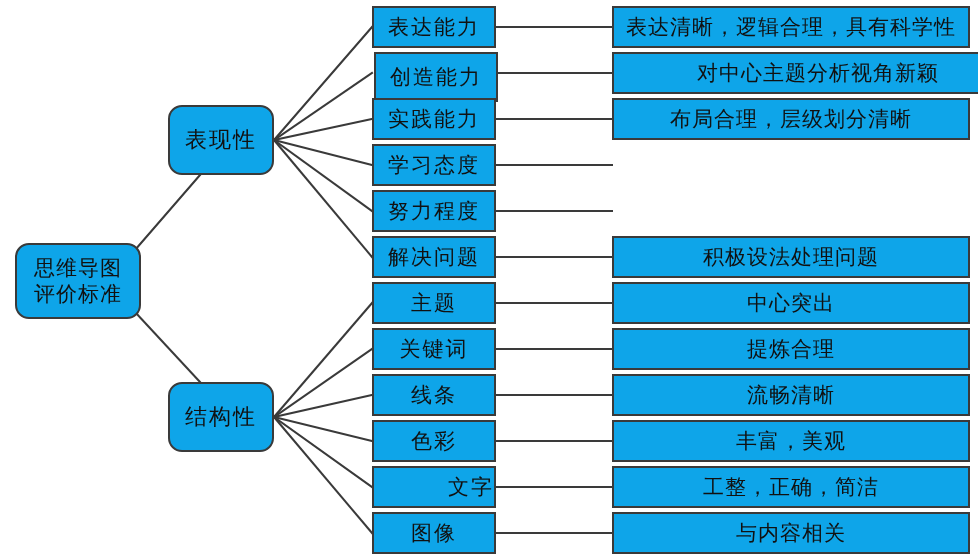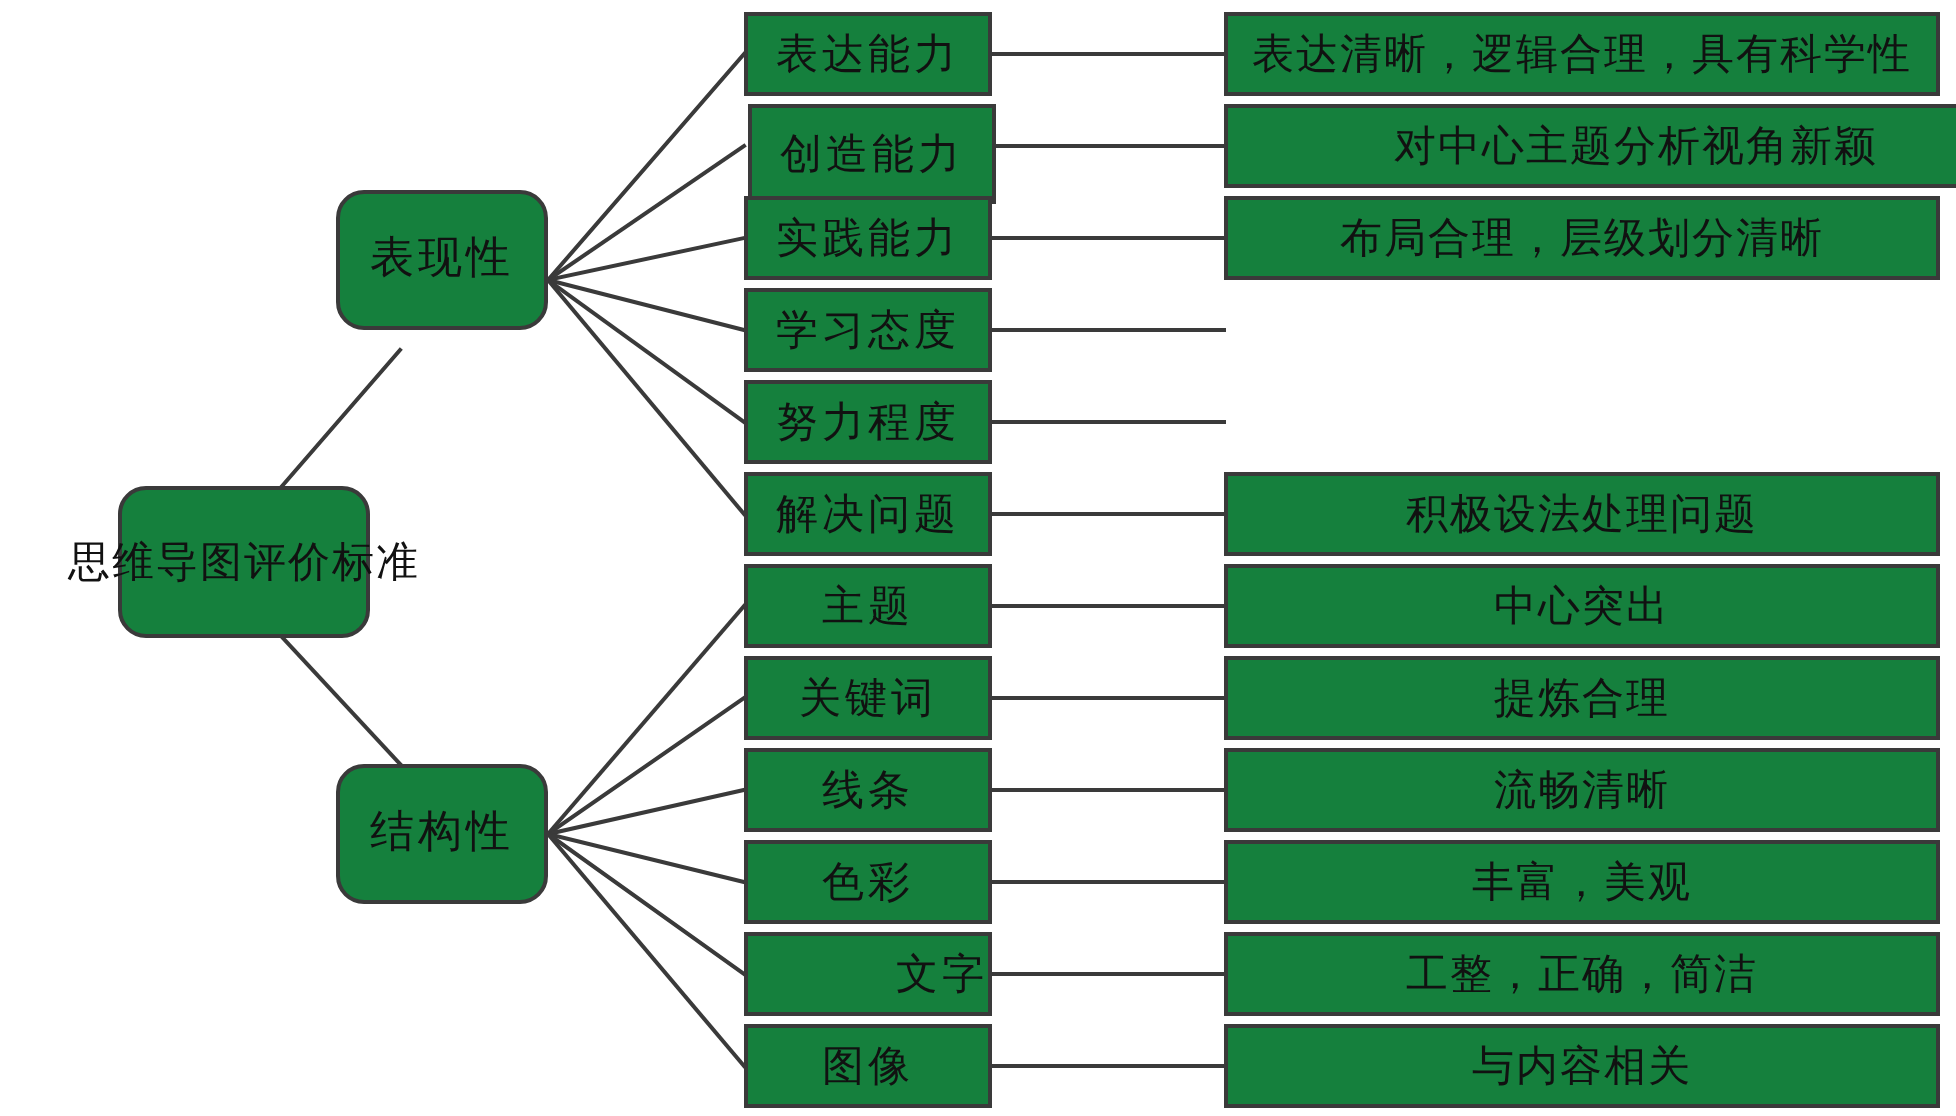--- a/index.html
+++ b/index.html
@@ -21,35 +21,34 @@
     position: absolute;
     left: 0;
     top: 0;
     width: 978px;
     height: 558px;
     pointer-events: none;
   }
   .node {
     position: absolute;
     box-sizing: border-box;
-    background: #15803d;
+    background: #0ea5e9;
     border: 2px solid #3a3a3a;
     display: flex;
     align-items: center;
     justify-content: center;
     text-align: center;
     color: #111111;
     line-height: 1.25;
   }
   .root-node {
     border-radius: 14px;
-    flex-direction: row;
+    flex-direction: column;
     font-size: 21px;
     letter-spacing: 1px;
-    margin-left: 44px;
   }
   .root-node .root-line {
     display: block;
     white-space: nowrap;
   }
   .branch-node {
     border-radius: 14px;
     font-size: 22px;
     letter-spacing: 2px;
   }
@@ -96,21 +95,21 @@
         <line x1="496" y1="487" x2="612" y2="487"></line>
         <line x1="496" y1="533" x2="612" y2="533"></line>
       </g>
   </svg>
 
   <div class="node root-node" style="left:15px; top:243px; width:126px; height:76px;">
     <span class="root-line">思维导图</span>
     <span class="root-line">评价标准</span>
   </div>
 
-  <div class="node branch-node" style="left:168px; top:95px; width:106px; height:70px;justify-content:center;">
+  <div class="node branch-node" style="left:168px; top:105px; width:106px; height:70px;justify-content:center;">
     <span>表现性</span>
   </div>
 
   <div class="node branch-node" style="left:168px; top:382px; width:106px; height:70px;">
     <span>结构性</span>
   </div>
 
   <div class="node criterion-node" style="left:372px; top:6px; width:124px; height:42px;">
     <span>表达能力</span>
   </div>

